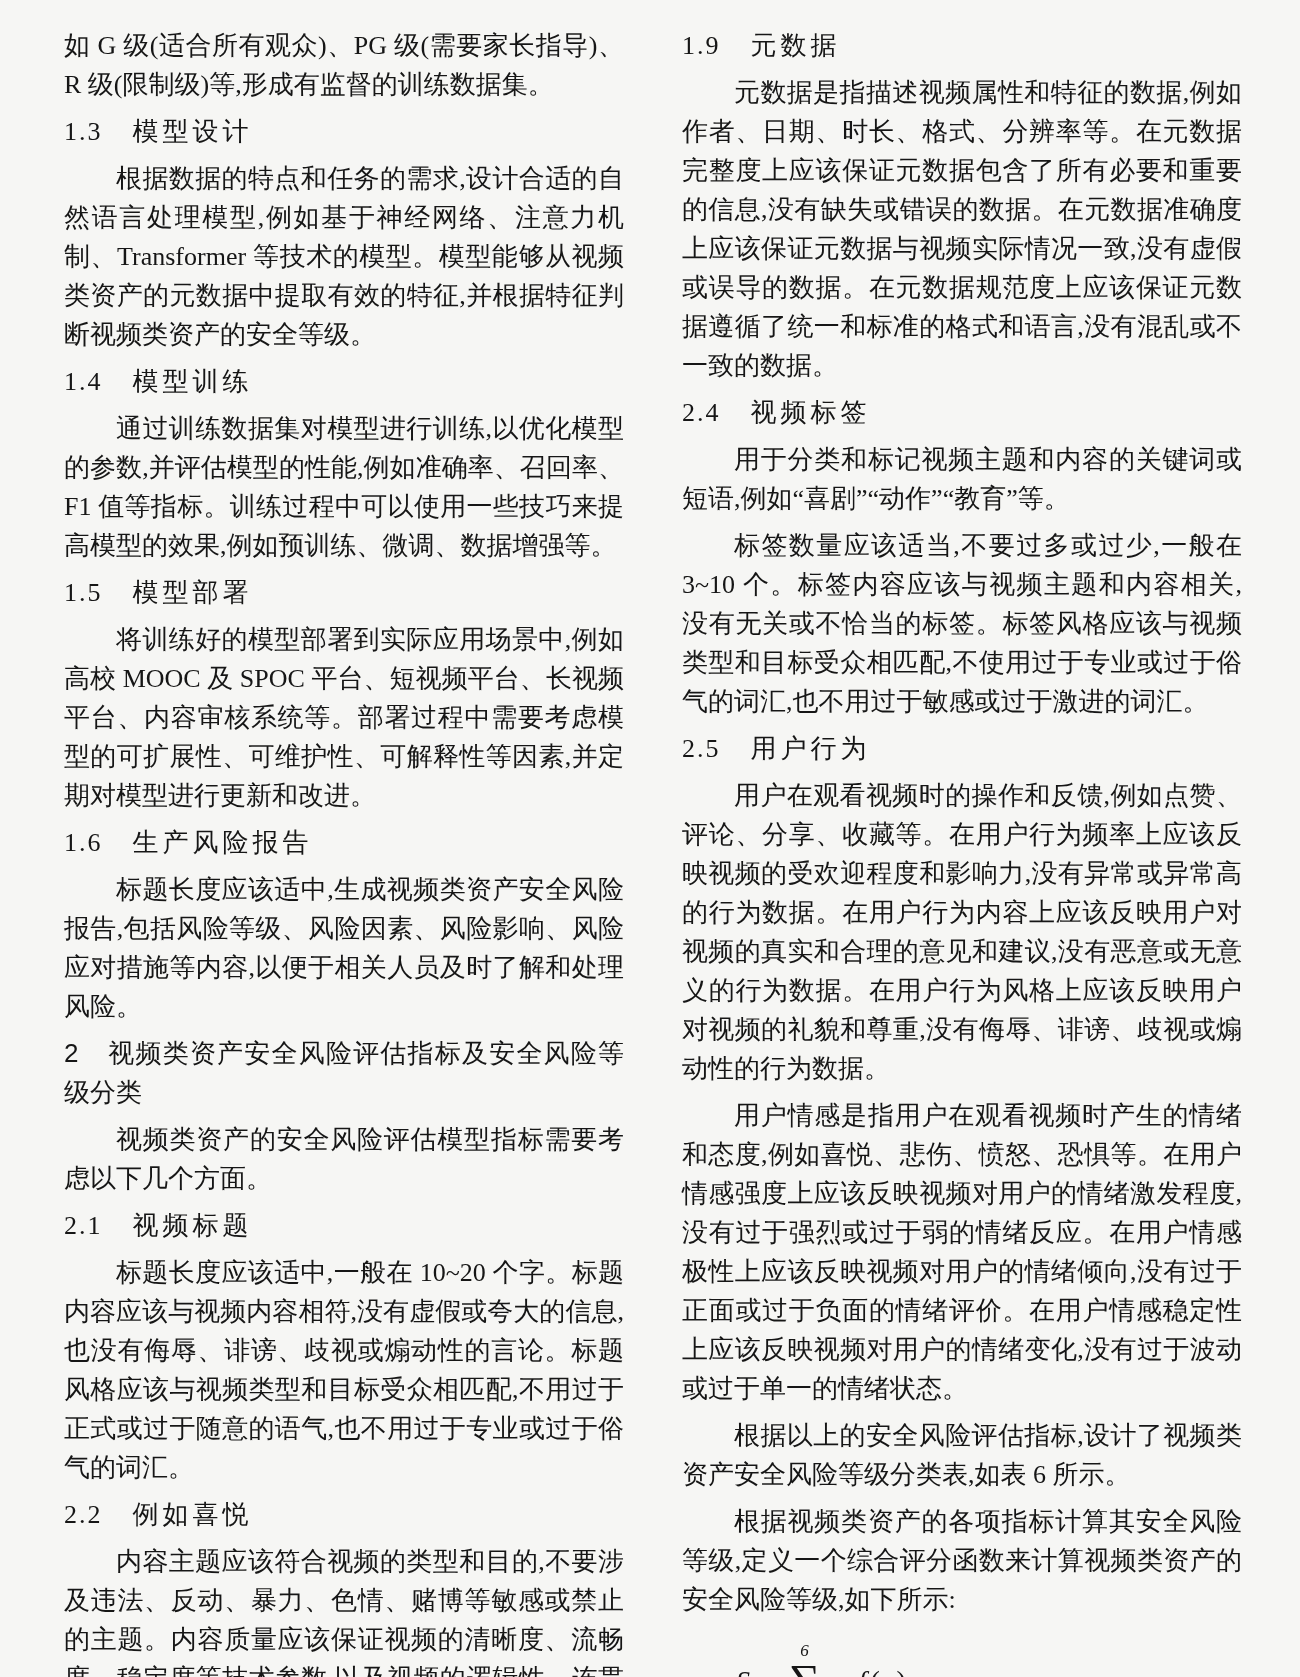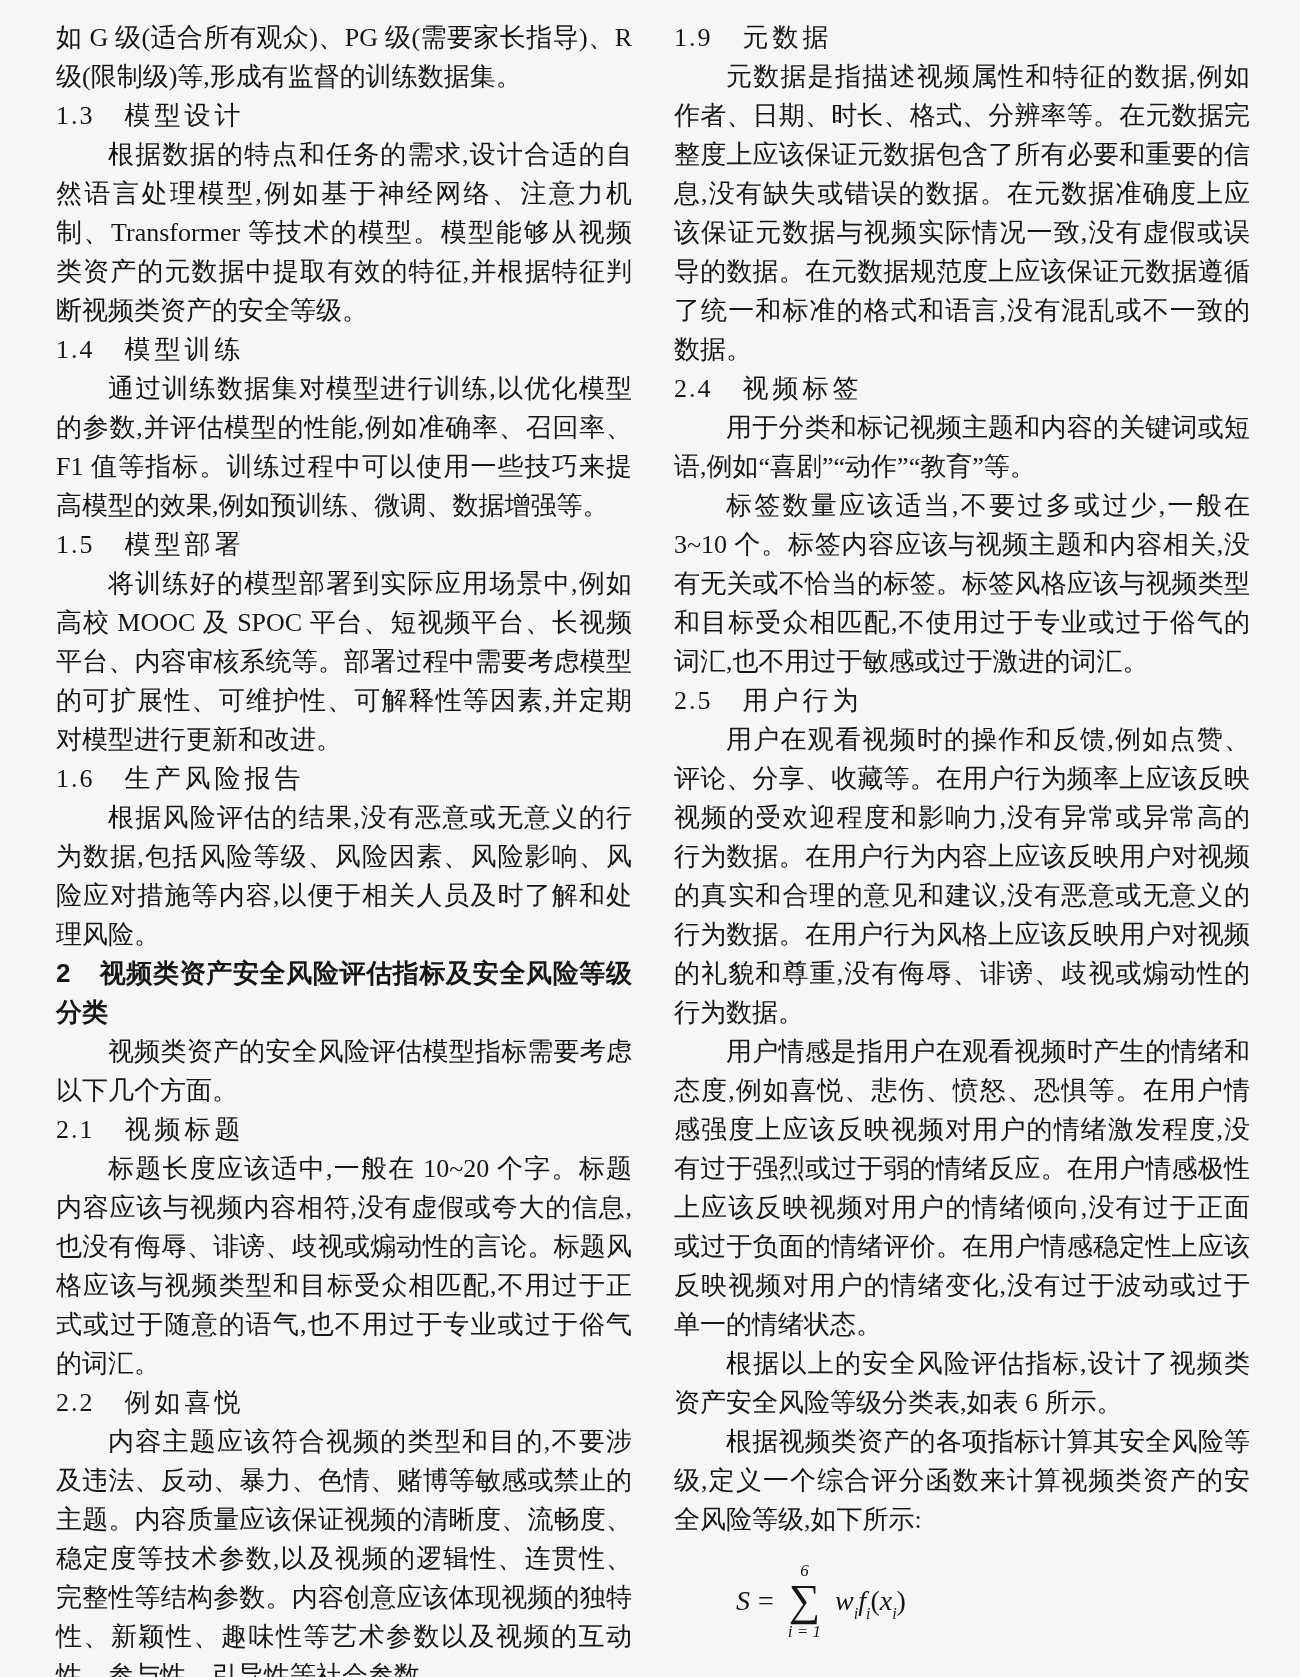--- a/index.html
+++ b/index.html
@@ -12,27 +12,27 @@
   }
   .page{
     box-sizing:border-box;
     width:1300px;height:1677px;
     padding:18px 50px 0 56px;
     display:flex;
     gap:42px;
     overflow:hidden;
   }
   .col{flex:1;min-width:0;}
-  .col p{margin:0;font-size:26px;line-height:39px;text-align:justify;}
+  .col p{margin:8px;font-size:26px;line-height:39px;text-align:justify;}
   .para{text-indent:2em;}
   .para.cont{text-indent:0;}
   .h2 .num{margin-right:1.15em;letter-spacing:2px;}
   .h2 .t{letter-spacing:4px;}
   .h1{
-    font-weight:bold;
+    font-weight:normal;
     font-family:"Liberation Sans","DejaVu Sans",sans-serif;
     font-size:26.5px;
   }
   .h1 .num{margin-right:1.1em;}
   .formula{
     display:flex;align-items:center;
     margin:8px 0 8px 62px;
     height:108px;
     font-size:28px;
   }
@@ -54,21 +54,21 @@
 <div class="page" id="page">
   <div class="col" id="col-left">
       <p class="para cont">如 G 级(适合所有观众)、PG 级(需要家长指导)、R 级(限制级)等,形成有监督的训练数据集。</p>
       <p class="h2"><span class="num">1.3</span><span class="t">模型设计</span></p>
       <p class="para">根据数据的特点和任务的需求,设计合适的自然语言处理模型,例如基于神经网络、注意力机制、Transformer 等技术的模型。模型能够从视频类资产的元数据中提取有效的特征,并根据特征判断视频类资产的安全等级。</p>
       <p class="h2"><span class="num">1.4</span><span class="t">模型训练</span></p>
       <p class="para">通过训练数据集对模型进行训练,以优化模型的参数,并评估模型的性能,例如准确率、召回率、F1 值等指标。训练过程中可以使用一些技巧来提高模型的效果,例如预训练、微调、数据增强等。</p>
       <p class="h2"><span class="num">1.5</span><span class="t">模型部署</span></p>
       <p class="para">将训练好的模型部署到实际应用场景中,例如高校 MOOC 及 SPOC 平台、短视频平台、长视频平台、内容审核系统等。部署过程中需要考虑模型的可扩展性、可维护性、可解释性等因素,并定期对模型进行更新和改进。</p>
       <p class="h2"><span class="num">1.6</span><span class="t">生产风险报告</span></p>
-      <p class="para">根据风险评估的结果,没有恶意或无意义的行为数据,包括风险等级、风险因素、风险影响、风险应对措施等内容,以便于相关人员及时了解和处理风险。</p>
+      <p class="para">标题长度应该适中,生成视频类资产安全风险报告,包括风险等级、风险因素、风险影响、风险应对措施等内容,以便于相关人员及时了解和处理风险。</p>
       <p class="h1"><span class="num">2</span><span class="t">视频类资产安全风险评估指标及安全风险等级分类</span></p>
       <p class="para">视频类资产的安全风险评估模型指标需要考虑以下几个方面。</p>
       <p class="h2"><span class="num">2.1</span><span class="t">视频标题</span></p>
       <p class="para">标题长度应该适中,一般在 10~20 个字。标题内容应该与视频内容相符,没有虚假或夸大的信息,也没有侮辱、诽谤、歧视或煽动性的言论。标题风格应该与视频类型和目标受众相匹配,不用过于正式或过于随意的语气,也不用过于专业或过于俗气的词汇。</p>
       <p class="h2"><span class="num">2.2</span><span class="t">例如喜悦</span></p>
       <p class="para">内容主题应该符合视频的类型和目的,不要涉及违法、反动、暴力、色情、赌博等敏感或禁止的主题。内容质量应该保证视频的清晰度、流畅度、稳定度等技术参数,以及视频的逻辑性、连贯性、完整性等结构参数。内容创意应该体现视频的独特性、新颖性、趣味性等艺术参数以及视频的互动性、参与性、引导性等社会参数。</p>
     </div>
   <div class="col" id="col-right">
       <p class="h2"><span class="num">1.9</span><span class="t">元数据</span></p>
       <p class="para">元数据是指描述视频属性和特征的数据,例如作者、日期、时长、格式、分辨率等。在元数据完整度上应该保证元数据包含了所有必要和重要的信息,没有缺失或错误的数据。在元数据准确度上应该保证元数据与视频实际情况一致,没有虚假或误导的数据。在元数据规范度上应该保证元数据遵循了统一和标准的格式和语言,没有混乱或不一致的数据。</p>

